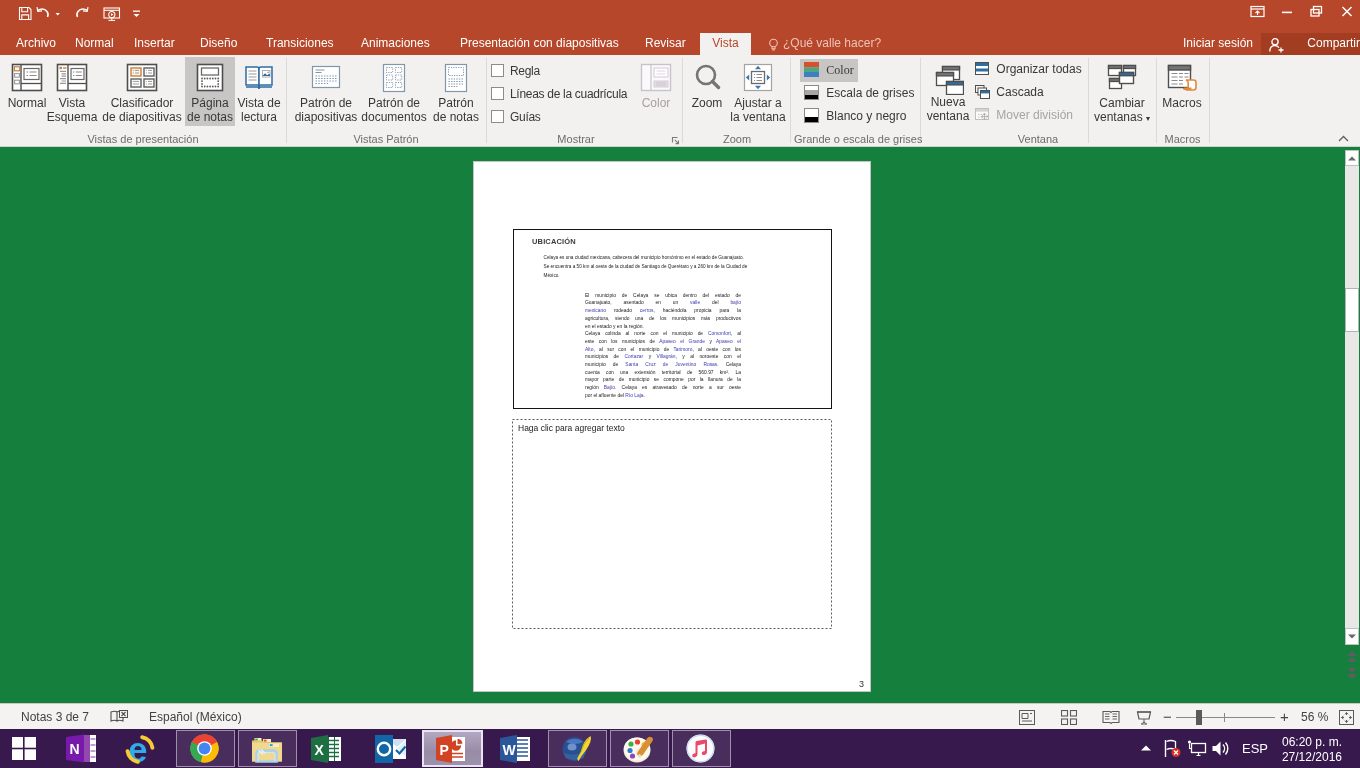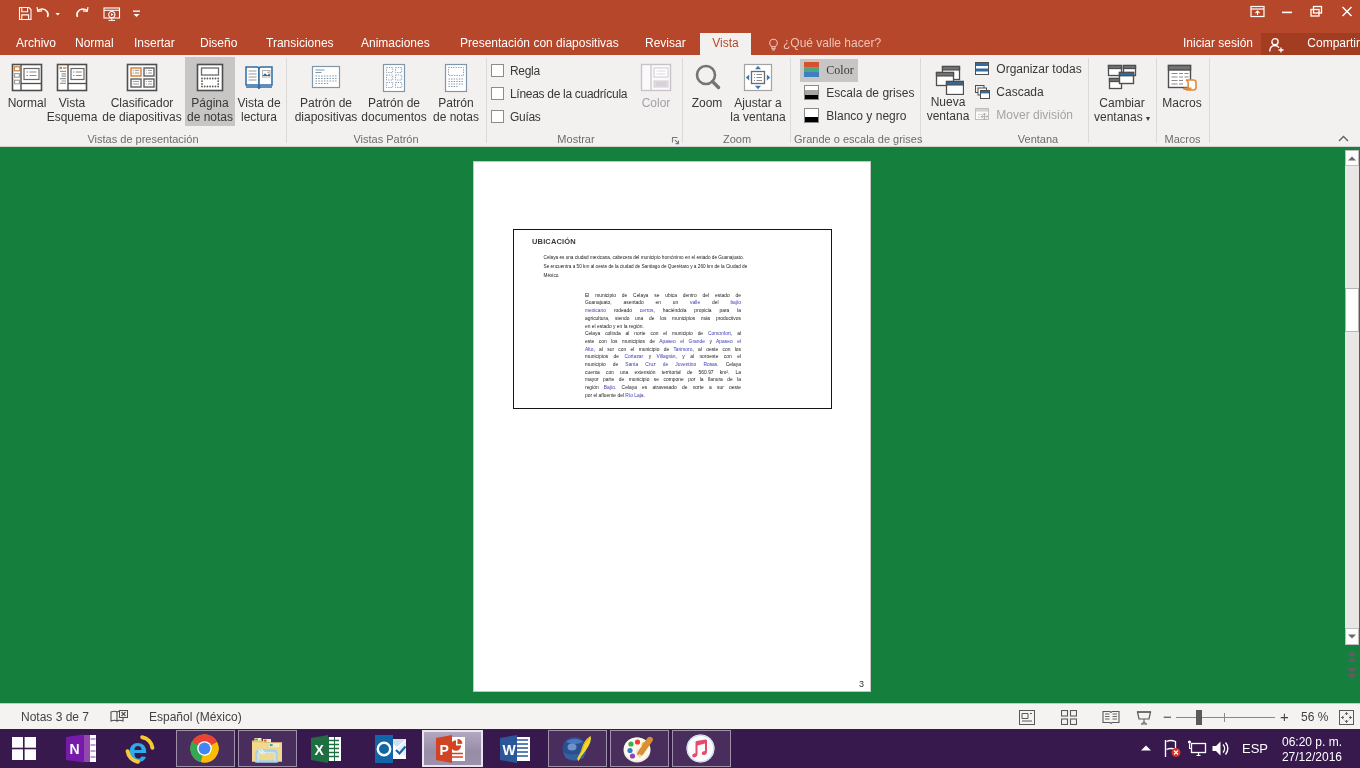--- a/index.html
+++ b/index.html
@@ -405,20 +405,26 @@
           <div class="j"><i>Alto</i>, al sur con el municipio de <i>Tarimoro</i>, al oeste con los</div>
           <div class="j">municipios de <i>Cortazar</i> y <i>Villagrán</i>, y al noroeste con el</div>
           <div class="j">municipio de <i>Santa Cruz de Juventino Rosas</i>. Celaya</div>
           <div class="j">cuenta con una extensión territorial de 560.97 km². La</div>
           <div class="j">mayor parte de municipio se compone por la llanura de la</div>
           <div class="j">región <i>Bajío</i>. Celaya es atravesado de norte a sur oeste</div>
           <div class="jl">por el afluente del <i>Río Laja</i>.</div>
         </div>
       </div>
     </div>
+    <div id="notesbox">
+      <svg width="320" height="210" style="position:absolute; left:0; top:0;">
+          <rect x="0.5" y="0.5" width="319" height="209" fill="none" stroke="#5a5a5a" stroke-width="1" stroke-dasharray="2 2"></rect>
+        </svg>
+      <div style="position:absolute; left:6px; top:4px; font-size:8.5px; color:#222;">Haga clic para agregar texto</div>
+    </div>
     <div id="pagenum">3</div>
   </div>
 </div>
 
 <div class="abs" id="scroll">
   <div class="abs" style="left:1px; top:2px; width:14px; height:480px; background:#e9e7e5;"></div>
   <div class="abs" style="left:1px; top:2px; width:14px; height:16px; background:#fdfdfd; border:1px solid #c2c0be;"></div>
   <svg class="abs" style="left:4px; top:8px;" width="8" height="5" viewBox="0 0 8 5">
       <path d="M0 4.5 L4 0.5 L8 4.5 z" fill="#6a6a6a"></path>
     </svg>

